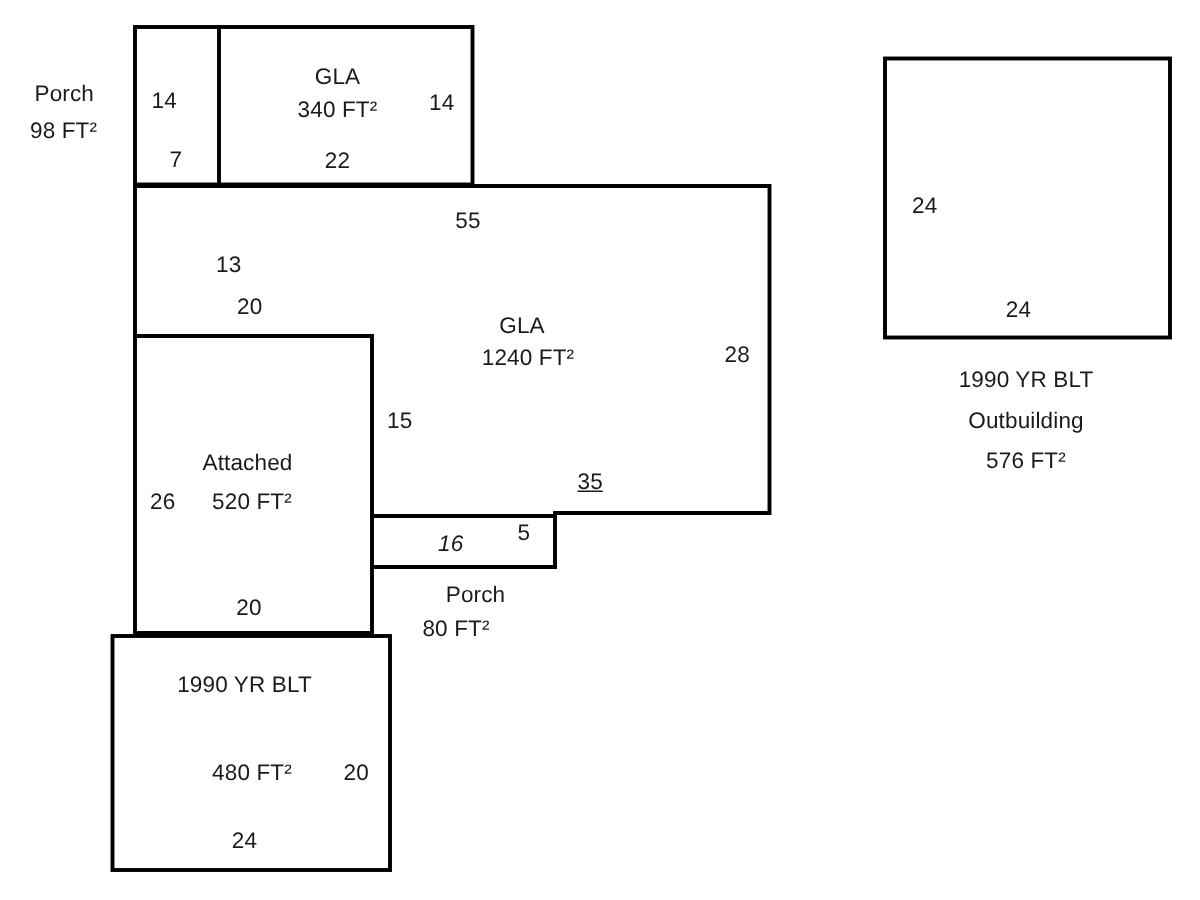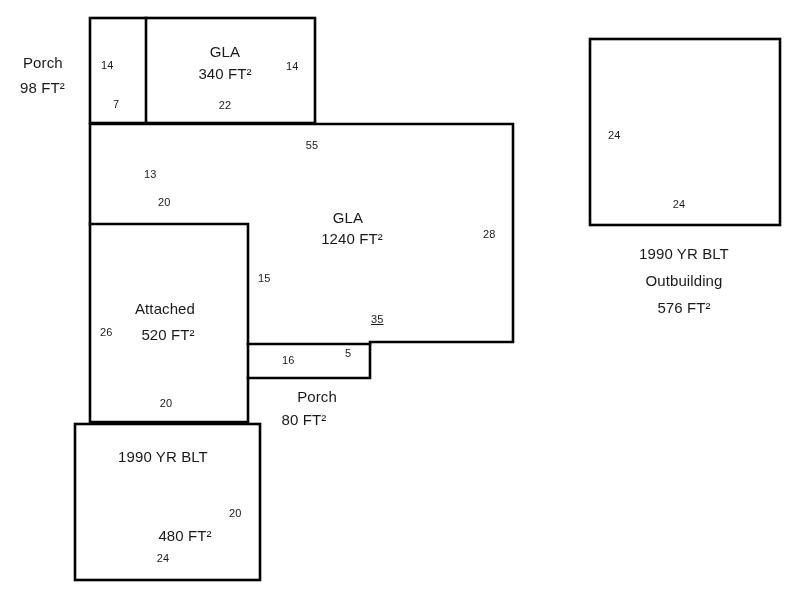--- a/index.html
+++ b/index.html
@@ -39,21 +39,21 @@
   .lbl {
     position: absolute;
     color: #1a1a1a;
     font-family: "Liberation Sans", sans-serif;
     font-size: 15px;
     line-height: 1.05;
     white-space: nowrap;
     letter-spacing: 0.1px;
   }
   .lbl.dim {
-    font-size: 11px;
+    font-size: 15px;
   }
   .lbl.area {
     font-size: 15px;
   }
   .lbl.ctr {
     transform: translateX(-50%);
     text-align: center;
   }
 </style>
 </head>
@@ -90,34 +90,34 @@
   <div class="lbl dim" style="left:286px; top:61px;">14</div>
   <div class="lbl dim ctr" style="left:225px; top:100px;">22</div>
 
   <div class="lbl dim ctr" style="left:312px; top:140px;">55</div>
   <div class="lbl dim" style="left:108px; top:169px;margin-left:36px;">13</div>
   <div class="lbl dim" style="left:158px; top:197px;">20</div>
   <div class="lbl area ctr" style="left:348px; top:210px;">GLA</div>
   <div class="lbl area ctr" style="left:352px; top:231px;">1240 FT²</div>
   <div class="lbl dim" style="left:483px; top:229px;">28</div>
   <div class="lbl dim" style="left:258px; top:273px;">15</div>
-  <div class="lbl dim" style="left:371px; top:314px;text-decoration:underline;">35</div>
+  <div class="lbl dim" style="left:385px; top:314px;text-decoration:underline;">35</div>
 
   <div class="lbl area ctr" style="left:165px; top:301px;">Attached</div>
   <div class="lbl area ctr" style="left:168px; top:327px;">520 FT²</div>
   <div class="lbl dim" style="left:100px; top:327px;">26</div>
   <div class="lbl dim ctr" style="left:166px; top:398px;">20</div>
 
-  <div class="lbl dim" style="left:282px; top:355px;">16</div>
+  <div class="lbl dim" style="left:292px; top:355px;font-style:italic;">16</div>
   <div class="lbl dim" style="left:345px; top:348px;">5</div>
   <div class="lbl area ctr" style="left:317px; top:389px;">Porch</div>
   <div class="lbl area ctr" style="left:304px; top:412px;">80 FT²</div>
 
   <div class="lbl area ctr" style="left:163px; top:449px;">1990 YR BLT</div>
-  <div class="lbl area ctr" style="left:168px; top:528px;margin-left:17px;">480 FT²</div>
+  <div class="lbl area ctr" style="left:168px; top:508px;">480 FT²</div>
   <div class="lbl dim" style="left:229px; top:508px;">20</div>
   <div class="lbl dim ctr" style="left:163px; top:553px;">24</div>
 
   <div class="lbl dim" style="left:608px; top:130px;">24</div>
   <div class="lbl dim ctr" style="left:679px; top:199px;">24</div>
   <div class="lbl area ctr" style="left:684px; top:246px;">1990 YR BLT</div>
   <div class="lbl area ctr" style="left:684px; top:273px;">Outbuilding</div>
   <div class="lbl area ctr" style="left:684px; top:300px;">576 FT²</div>
 
 </div>

